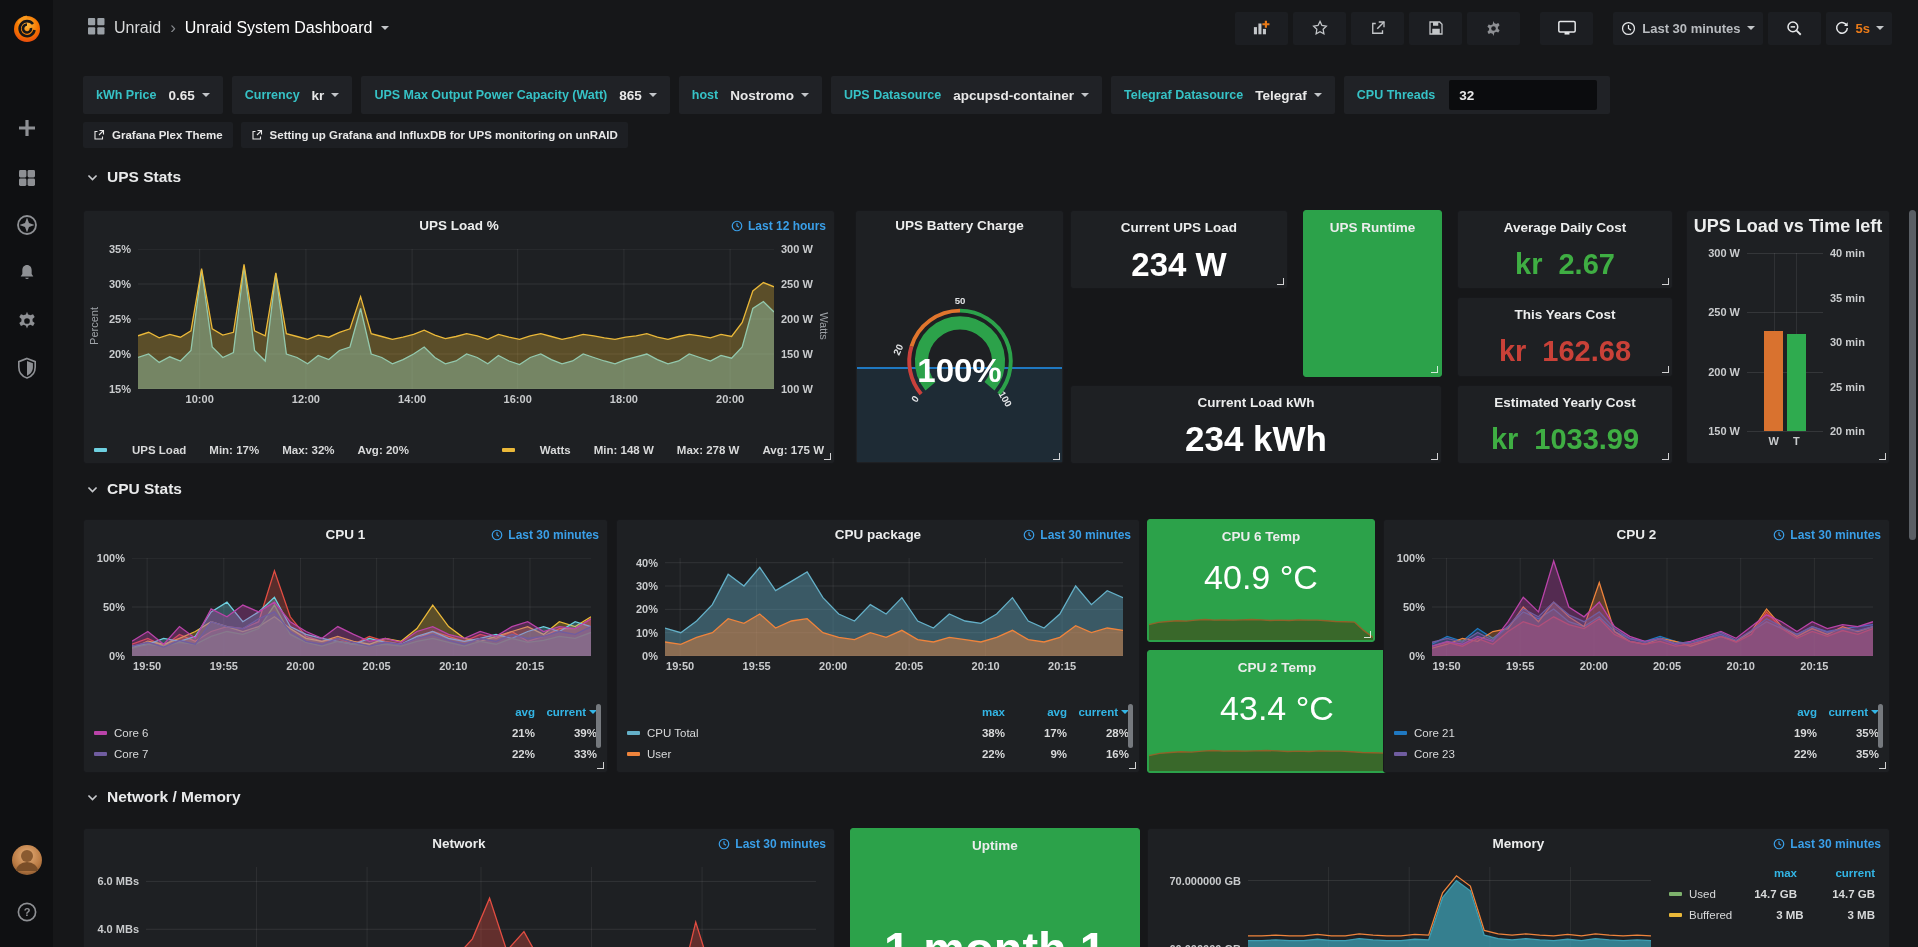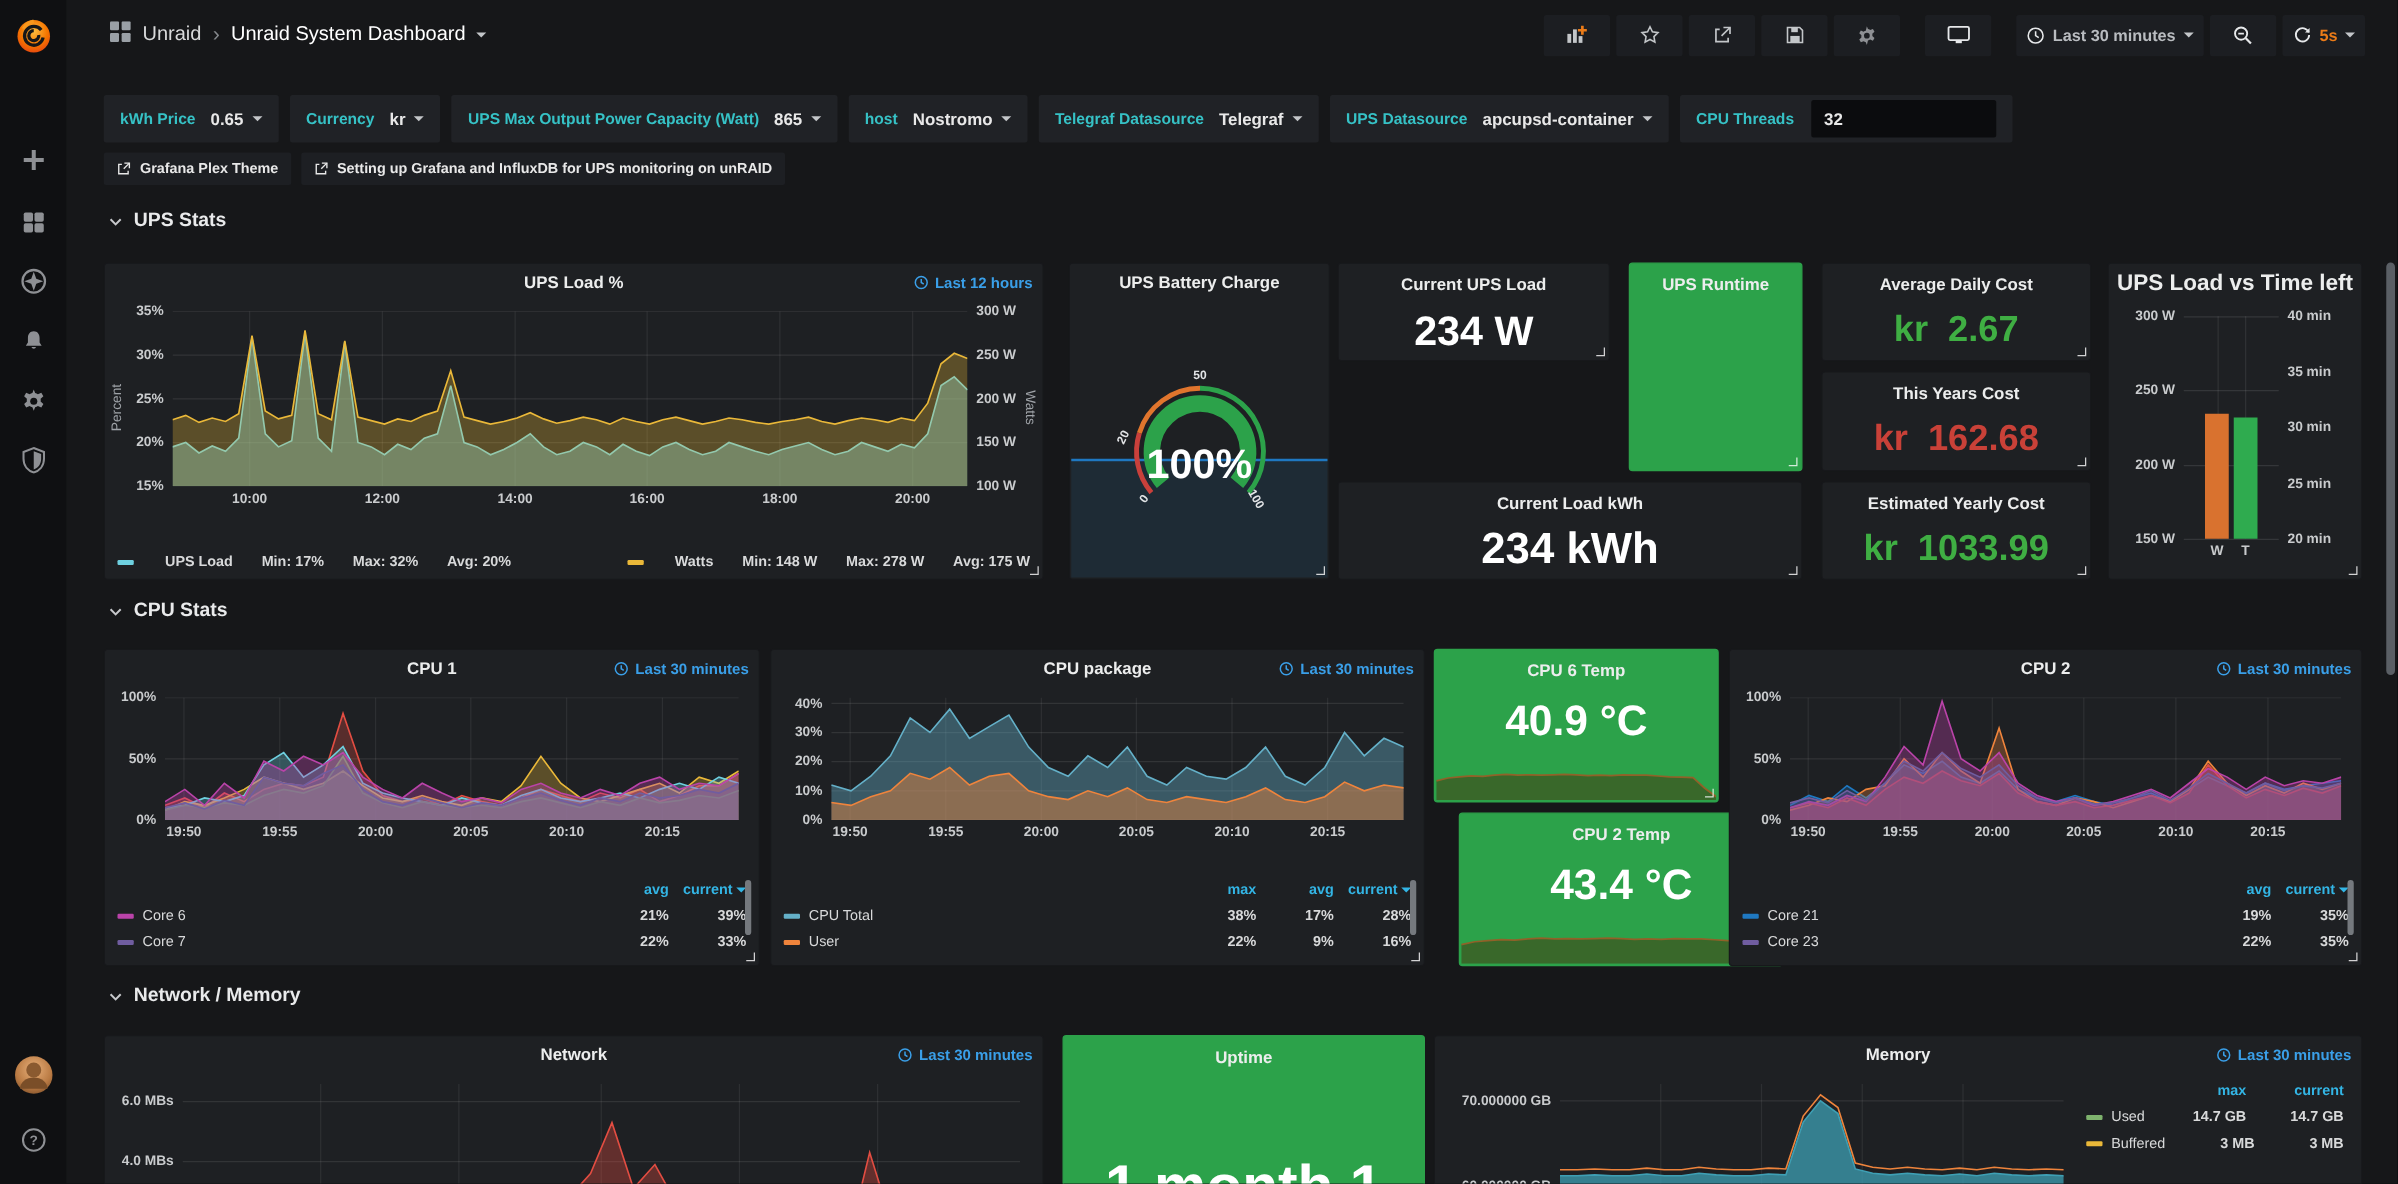--- a/index.html
+++ b/index.html
@@ -71,21 +71,21 @@
   #stats-grid{position:absolute;left:1070px;top:210px;width:604px;height:254px;display:grid;
     grid-template-columns:218px 139px 216px;grid-template-rows:1fr 1fr 1fr;column-gap:15px;row-gap:8px;}
   #stats-grid .panel{position:relative;}
   .runtime-value{position:absolute;left:0;right:0;top:30px;bottom:8px;display:flex;align-items:center;justify-content:center;
     text-align:center;font-size:27px;line-height:1.15;font-weight:700;color:#fff;padding:0 16px;}
   
   .gauge-value{position:absolute;left:0;right:0;top:56%;text-align:center;font-size:33px;font-weight:700;color:#fff;}
   .blue-line{position:absolute;left:1px;right:1px;top:62%;height:2px;background:#1f78c1;}
   .blue-tint{position:absolute;left:1px;right:1px;top:calc(62% + 2px);bottom:1px;background:rgba(31,120,193,.12);}
   
-  .big-green-value{position:absolute;left:0;right:0;top:38px;text-align:center;font-size:34px;font-weight:700;color:#fff;}
+  .big-green-value{position:absolute;left:0;right:0;top:38px;text-align:center;font-size:34px;font-weight:400;color:#fff;}
   .spark-zone{position:absolute;left:1px;right:1px;bottom:1px;height:32px;}
   .uptime-value{position:absolute;left:0;right:0;top:92px;text-align:center;font-size:47px;font-weight:700;color:#fff;white-space:nowrap;}
   
   #page-scroll{position:absolute;right:2px;top:210px;width:7px;height:330px;background:#5a5f65;border-radius:4px;z-index:9;}
 </style>
 </head>
 <body>
 
 <div id="app">
 
@@ -269,30 +269,30 @@
         </span>
     </div>
     <div class="var-box">
       <span class="var-label">host</span>
       <span class="var-value">
           <span>Nostromo</span>
           <i class="caret"></i>
         </span>
     </div>
     <div class="var-box">
+      <span class="var-label">UPS Datasource</span>
+      <span class="var-value">
+          <span>apcupsd-container</span>
+          <i class="caret"></i>
+        </span>
+    </div>
+    <div class="var-box">
       <span class="var-label">Telegraf Datasource</span>
       <span class="var-value">
           <span>Telegraf</span>
-          <i class="caret"></i>
-        </span>
-    </div>
-    <div class="var-box">
-      <span class="var-label">UPS Datasource</span>
-      <span class="var-value">
-          <span>apcupsd-container</span>
           <i class="caret"></i>
         </span>
     </div>
     <div class="var-box" style="gap:14px;">
       <span class="var-label">CPU Threads</span>
       <span class="var-input">32</span>
     </div>
   </div>
 
   <div id="links-row">
@@ -644,21 +644,21 @@
   <div class="panel green" style="left:1147px;top:519px;width:228px;height:123px;">
     <div class="stat-title">CPU 6 Temp</div>
     <div class="big-green-value">40.9 °C</div>
     <div class="spark-zone">
         <svg viewBox="0 0 100 100" preserveAspectRatio="none" style="position:absolute;inset:0;width:100%;height:100%;">
           <path d="M0,100 L0.0,52.0 L4.2,45.0 L8.3,42.0 L12.5,40.0 L16.7,41.0 L20.8,38.0 L25.0,36.0 L29.2,38.0 L33.3,37.0 L37.5,38.0 L41.7,37.0 L45.8,36.0 L50.0,37.0 L54.2,39.0 L58.3,38.0 L62.5,39.0 L66.7,37.0 L70.8,38.0 L75.0,38.0 L79.2,40.0 L83.3,42.0 L87.5,43.0 L91.7,44.0 L95.8,70.0 L100.0,92.0 L100,100 Z" fill="rgba(70,56,16,0.55)"></path>
           <polyline points="0.0,52.0 4.2,45.0 8.3,42.0 12.5,40.0 16.7,41.0 20.8,38.0 25.0,36.0 29.2,38.0 33.3,37.0 37.5,38.0 41.7,37.0 45.8,36.0 50.0,37.0 54.2,39.0 58.3,38.0 62.5,39.0 66.7,37.0 70.8,38.0 75.0,38.0 79.2,40.0 83.3,42.0 87.5,43.0 91.7,44.0 95.8,70.0 100.0,92.0" fill="none" stroke="rgba(150,96,40,0.95)" stroke-width="1.4" vector-effect="non-scaling-stroke"></polyline>
         </svg>
       </div>
   </div>
-  <div class="panel green" style="left:1147px;top:650px;width:260px;height:123px;margin-left:20px;">
+  <div class="panel green" style="left:1147px;top:650px;width:260px;height:123px;">
     <div class="stat-title">CPU 2 Temp</div>
     <div class="big-green-value">43.4 °C</div>
     <div class="spark-zone">
         <svg viewBox="0 0 100 100" preserveAspectRatio="none" style="position:absolute;inset:0;width:100%;height:100%;">
           <path d="M0,100 L0.0,52.0 L4.2,45.0 L8.3,42.0 L12.5,40.0 L16.7,41.0 L20.8,38.0 L25.0,36.0 L29.2,38.0 L33.3,37.0 L37.5,38.0 L41.7,37.0 L45.8,36.0 L50.0,37.0 L54.2,39.0 L58.3,38.0 L62.5,39.0 L66.7,37.0 L70.8,38.0 L75.0,38.0 L79.2,40.0 L83.3,42.0 L87.5,43.0 L91.7,44.0 L95.8,70.0 L100.0,92.0 L100,100 Z" fill="rgba(70,56,16,0.55)"></path>
           <polyline points="0.0,52.0 4.2,45.0 8.3,42.0 12.5,40.0 16.7,41.0 20.8,38.0 25.0,36.0 29.2,38.0 33.3,37.0 37.5,38.0 41.7,37.0 45.8,36.0 50.0,37.0 54.2,39.0 58.3,38.0 62.5,39.0 66.7,37.0 70.8,38.0 75.0,38.0 79.2,40.0 83.3,42.0 87.5,43.0 91.7,44.0 95.8,70.0 100.0,92.0" fill="none" stroke="rgba(150,96,40,0.95)" stroke-width="1.4" vector-effect="non-scaling-stroke"></polyline>
         </svg>
       </div>
   </div>
 

